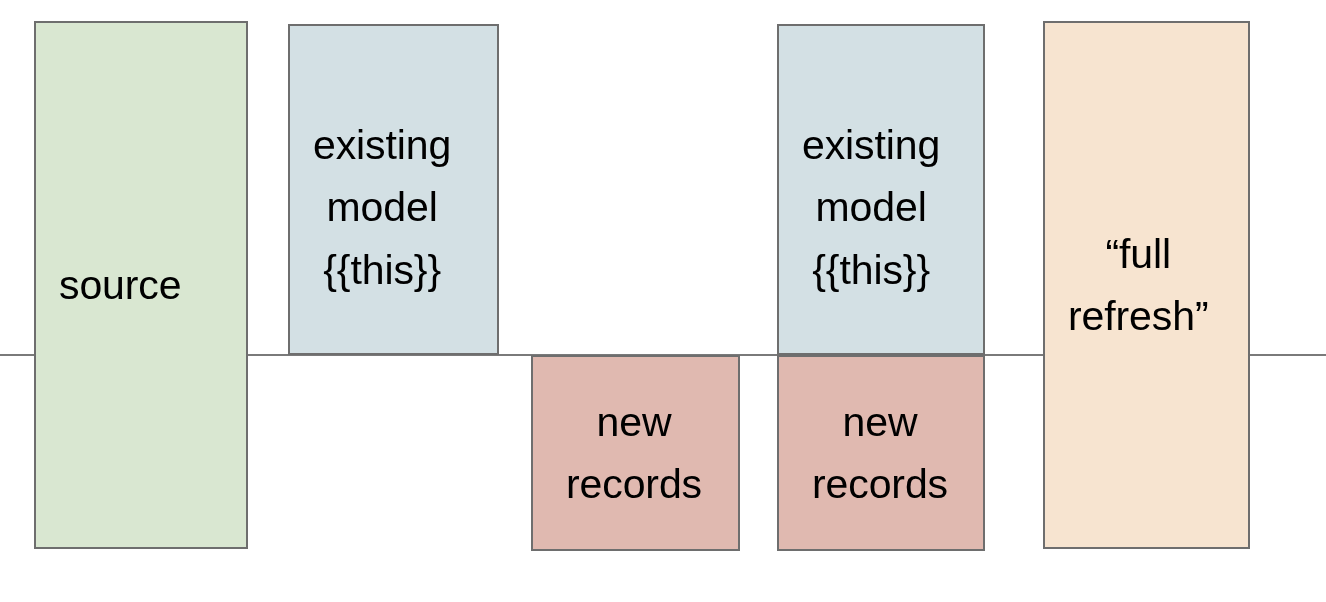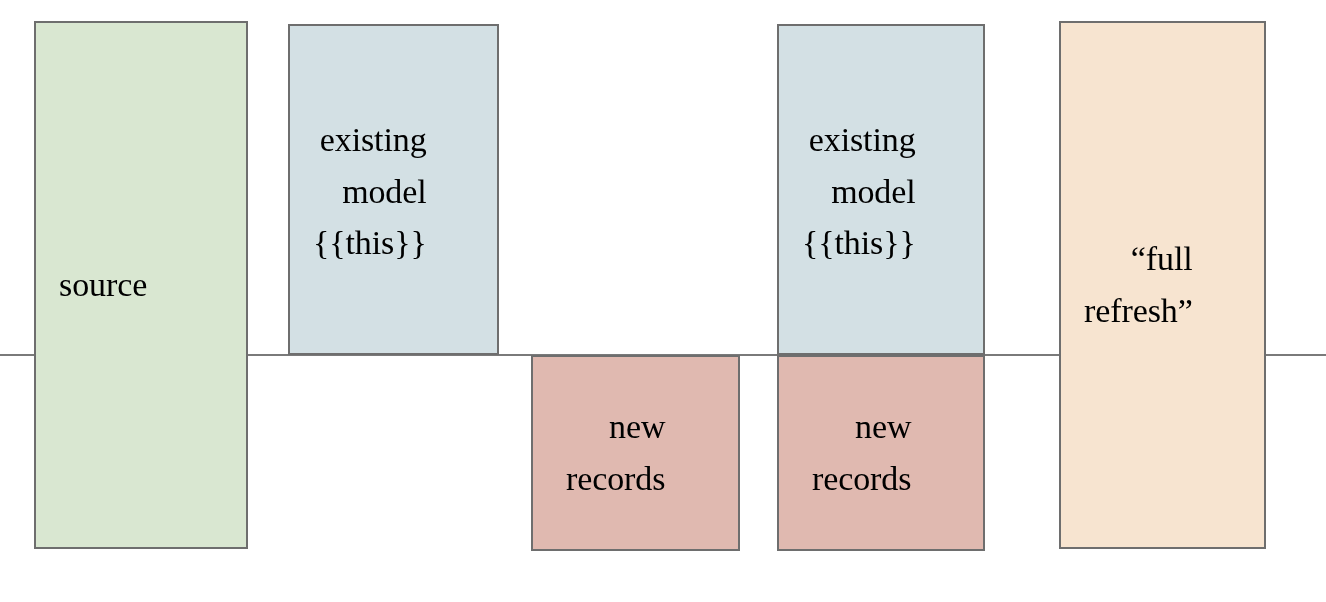--- a/index.html
+++ b/index.html
@@ -30,37 +30,36 @@
     position: absolute;
     box-sizing: border-box;
     border: 2px solid #6e6e6e;
     z-index: 2;
     display: flex;
     align-items: center;
     justify-content: flex-start;
   }
   .node-label {
     display: block;
-    font-size: 34px;
+    font-size: 41px;
     line-height: 1.52;
     color: #000000;
     letter-spacing: -0.1px;
     white-space: pre-line;
     padding-left: 23px;
     padding-right: 8px;
-    text-align: right;
-    font-family: Liberation Serif, serif;
+    text-align: center;
   }
   
   .n-source       { left: 34px;   top: 21px;  width: 214px; height: 528px; }
   .n-model-a      { left: 288px;  top: 24px;  width: 211px; height: 331px; }
   .n-new-a        { left: 531px;  top: 355px; width: 209px; height: 196px; }
   .n-model-b      { left: 777px;  top: 24px;  width: 208px; height: 331px; }
   .n-new-b        { left: 777px;  top: 355px; width: 208px; height: 196px; }
-  .n-refresh      { left: 1043px; top: 21px;  width: 207px; height: 528px; margin-left: 16px; }
+  .n-refresh      { left: 1043px; top: 21px;  width: 207px; height: 528px; }
 
   
   .va-center { align-items: center; }
   .va-top    { align-items: flex-start; }
   .va-top .node-label { padding-top: 88px; }
   .n-new-a .node-label, .n-new-b .node-label { padding-top: 0; margin-left: 10px; }
 </style>
 </head>
 <body>
 

